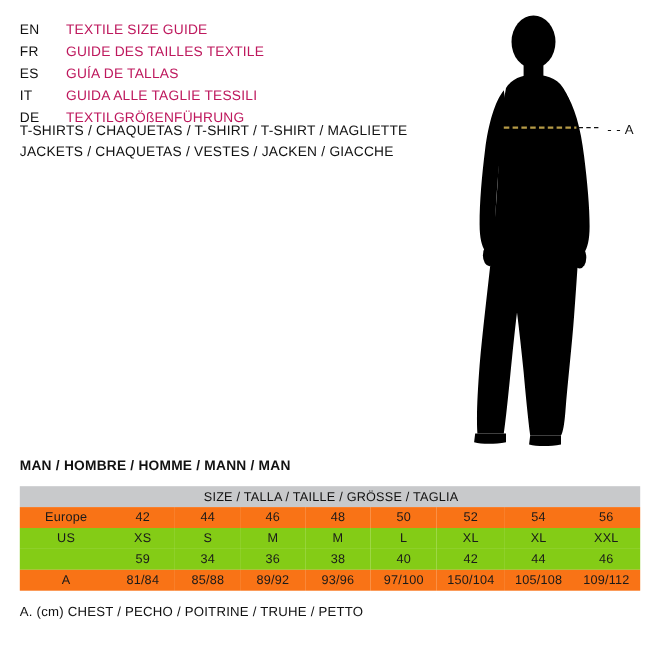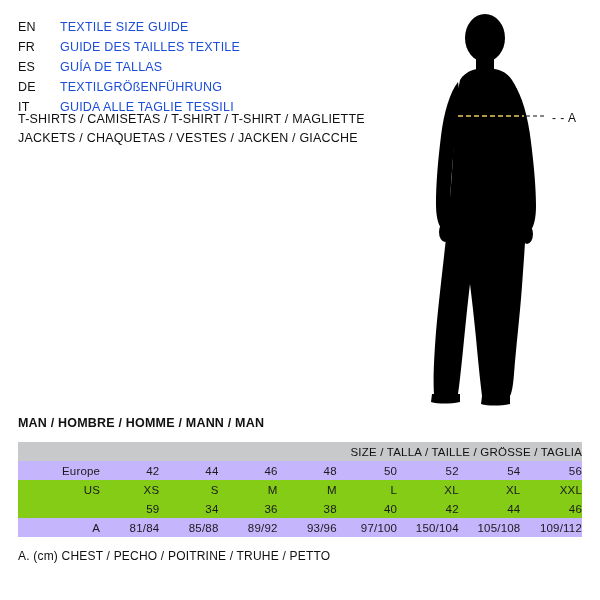--- a/index.html
+++ b/index.html
@@ -36,21 +36,21 @@
     letter-spacing: 0.2px;
   }
   .lang-code {
     width: 42px;
     flex: 0 0 42px;
     font-size: 12.5px;
     color: #111;
   }
   .lang-text {
     font-size: 12.5px;
-    color: #1d4ed8;
+    color: #be185d;
     white-space: nowrap;
   }
 
   
   .cat-block {
     position: absolute;
     left: 18px;
     top: 110px;
     width: 420px;
   }
@@ -101,35 +101,35 @@
     top: 442px;
     width: 564px;
     border-collapse: collapse;
     font-size: 11.5px;
     color: #1a1a1a;
   }
   table.size-table td, table.size-table th {
     padding: 0;
     height: 19px;
     font-weight: normal;
-    text-align: right;
+    text-align: center;
     vertical-align: middle;
     letter-spacing: 0.2px;
     margin-left: 44px;
   }
   .row-head td {
     background: #c8c9cb;
     font-size: 11.5px;
     color: #111;
   }
   .row-shade td {
     background: #84cc16;
   }
   .row-plain td {
-    background: #c4b5fd;
+    background: #f97316;
   }
   .col-label {
     width: 90px;
     padding-left: 2px !important;
   }
   .cell {
     width: 66px;
     text-align: left;
   }
   .row-head .col-label {
@@ -158,31 +158,31 @@
     </div>
     <div class="lang-row">
       <span class="lang-code">FR</span>
       <span class="lang-text">GUIDE DES TAILLES TEXTILE</span>
     </div>
     <div class="lang-row">
       <span class="lang-code">ES</span>
       <span class="lang-text">GUÍA DE TALLAS</span>
     </div>
     <div class="lang-row">
+      <span class="lang-code">IT</span>
+      <span class="lang-text">GUIDA ALLE TAGLIE TESSILI</span>
+    </div>
+    <div class="lang-row">
       <span class="lang-code">DE</span>
       <span class="lang-text">TEXTILGRÖßENFÜHRUNG</span>
     </div>
-    <div class="lang-row">
-      <span class="lang-code">IT</span>
-      <span class="lang-text">GUIDA ALLE TAGLIE TESSILI</span>
-    </div>
   </div>
 
   <div class="cat-block">
-    <div class="cat-line">T-SHIRTS / CAMISETAS / T-SHIRT / T-SHIRT / MAGLIETTE</div>
+    <div class="cat-line">T-SHIRTS / CHAQUETAS / T-SHIRT / T-SHIRT / MAGLIETTE</div>
     <div class="cat-line">JACKETS / CHAQUETAS / VESTES / JACKEN / GIACCHE</div>
   </div>
 
   <div class="figure-wrap">
     <svg class="figure-svg" width="200" height="400" viewBox="0 0 200 400">
 
       <ellipse cx="85" cy="30" rx="20" ry="24" fill="#000000"></ellipse>
 
       <rect x="76" y="50" width="18" height="14" fill="#000000"></rect>
 

